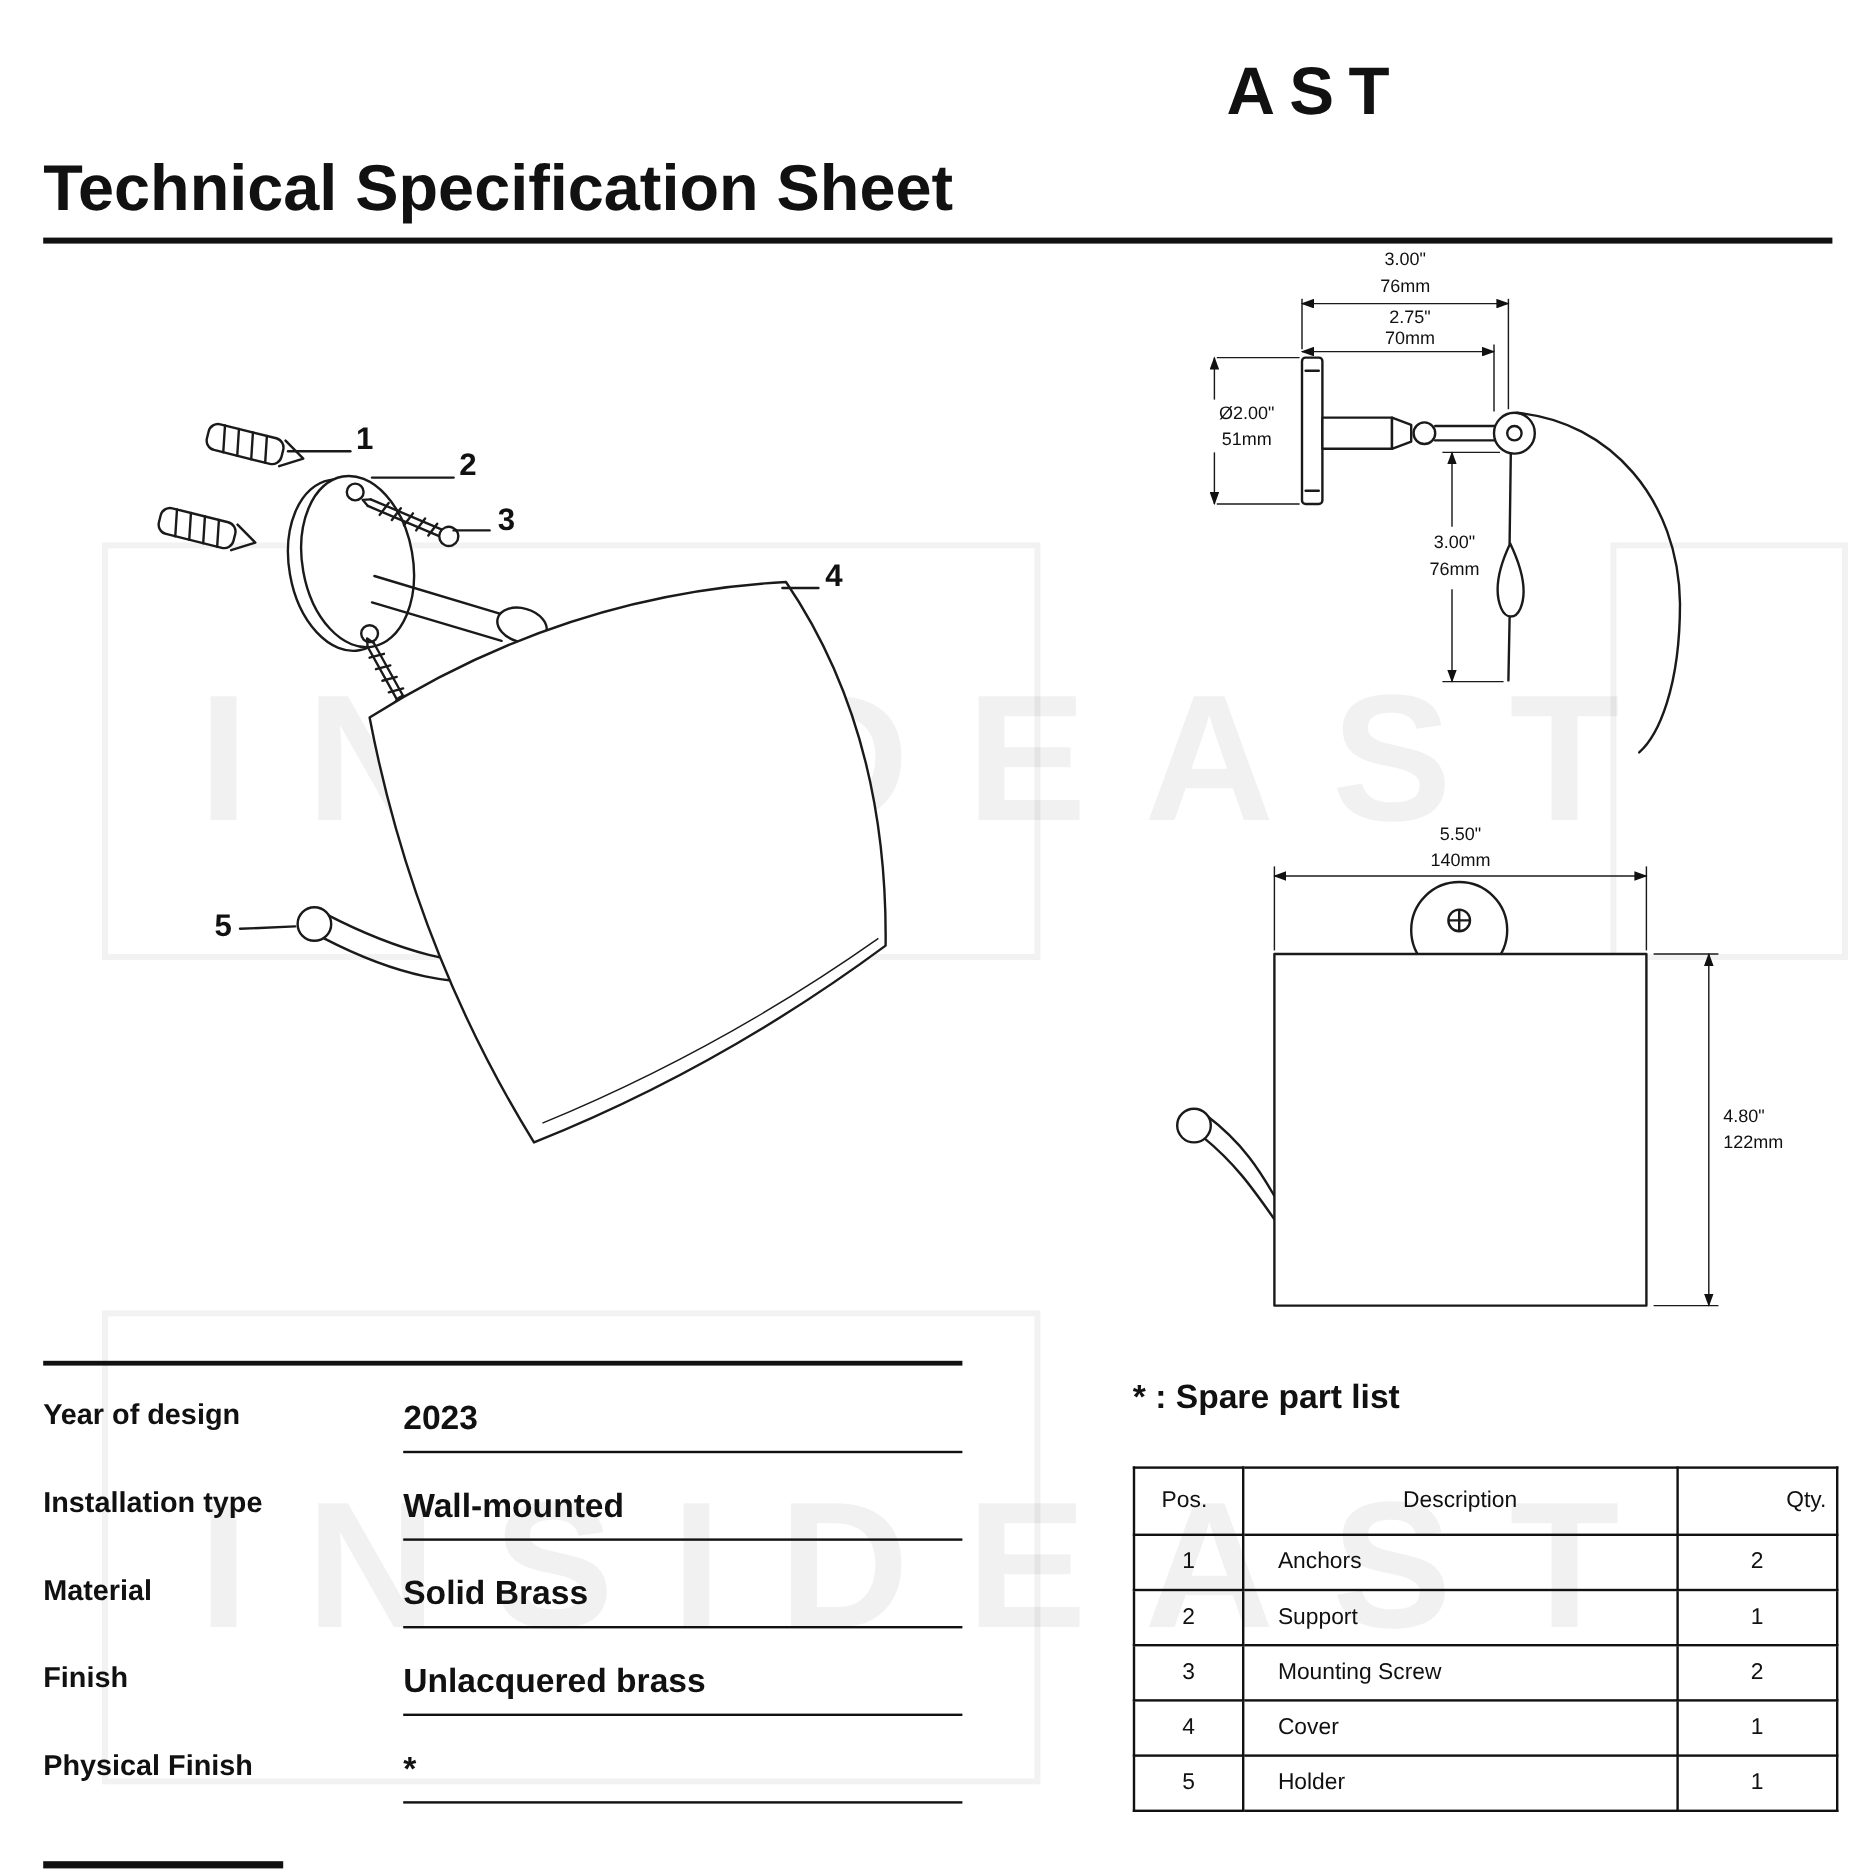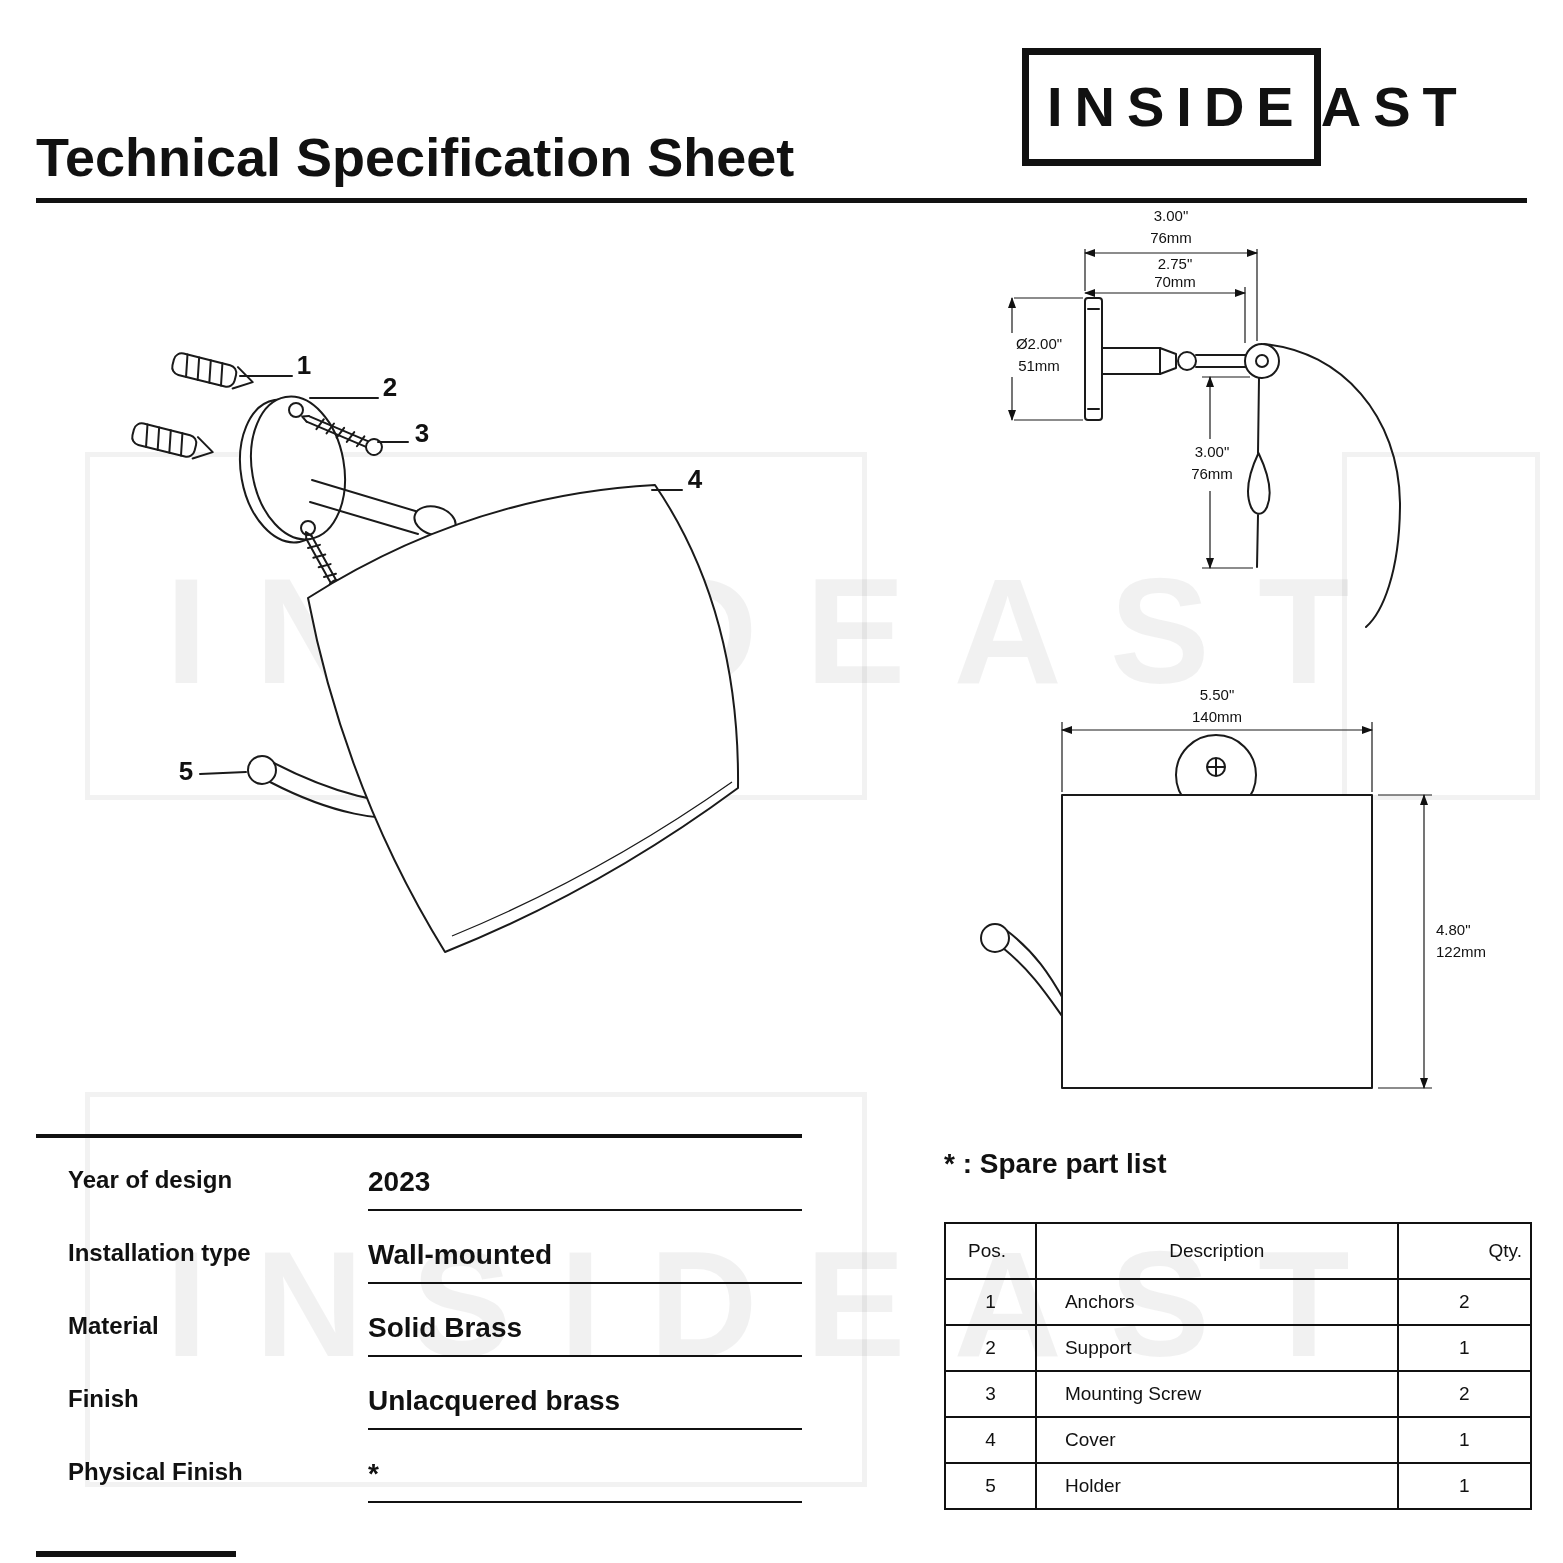--- a/index.html
+++ b/index.html
@@ -30,21 +30,21 @@
   .ln   { stroke:#1a1a1a; stroke-width:2; fill:none; stroke-linecap:round; stroke-linejoin:round; }
   .lnw  { stroke:#1a1a1a; stroke-width:2; fill:#fff; stroke-linejoin:round; }
   .thin { stroke:#1a1a1a; stroke-width:1.2; fill:none; }
   .dim  { stroke:#1a1a1a; stroke-width:1.2; fill:none; }
   .dimtxt { font-family:"Liberation Sans",sans-serif; font-size:15px; fill:#111; }
   .partlbl { font-family:"Liberation Sans",sans-serif; font-size:26px; font-weight:700; fill:#111; }
   .maskbg { fill:#fff; stroke:none; }
   
   .specs { position:absolute; left:36px; top:1134px; width:766px; z-index:2; }
   .specs-topline { height:4px; background:#111; }
-  .spec-row { display:flex; height:73px;margin-left:32px; }
+  .spec-row { display:flex; height:73px; }
   .spec-label { width:300px; font-size:24px; font-weight:700; padding-top:28px; }
   .spec-value { flex:1; font-size:28px; font-weight:700; padding-top:28px;
                 border-bottom:2.5px solid #111; }
   
   .spare { position:absolute; left:944px; top:1148px; width:588px; z-index:2; }
   .spare-heading { font-size:28px; font-weight:700; }
   .spare table { border-collapse:collapse; width:100%; margin-top:42px; }
   .spare th, .spare td { border:2px solid #111; font-size:19px; font-weight:400; color:#111; }
   .spare th { padding:16px 8px; }
   .spare td { padding:11px 8px; }
@@ -66,21 +66,20 @@
 
   <div class="wm-frame" style="left:85px; top:452px; width:772px; height:338px;"></div>
   <div class="wm-frame" style="left:1342px; top:452px; width:188px; height:338px;"></div>
   <div class="wm-frame" style="left:85px; top:1092px; width:772px; height:385px;"></div>
   <div class="wm-text" style="top:545px;">INSIDEAST</div>
   <div class="wm-text" style="top:1218px;">INSIDEAST</div>
 
   <div class="title">Technical Specification Sheet</div>
   <div class="title-rule"></div>
   <div class="logo">
-    <span class="logo-box">INSIDE</span>
     <span class="logo-rest">AST</span>
   </div>
 
   <svg class="drawing exploded" width="760" height="700" viewBox="0 0 760 700">
 
     <g transform="translate(172,42) rotate(14)">
       <rect class="lnw" x="-40" y="-11" width="64" height="22" rx="8"></rect>
       <path class="ln" d="M24,-11 L42,0 L24,11"></path>
       <line class="ln" x1="-28" y1="-11" x2="-24" y2="11"></line>
       <line class="ln" x1="-16" y1="-11" x2="-12" y2="11"></line>

